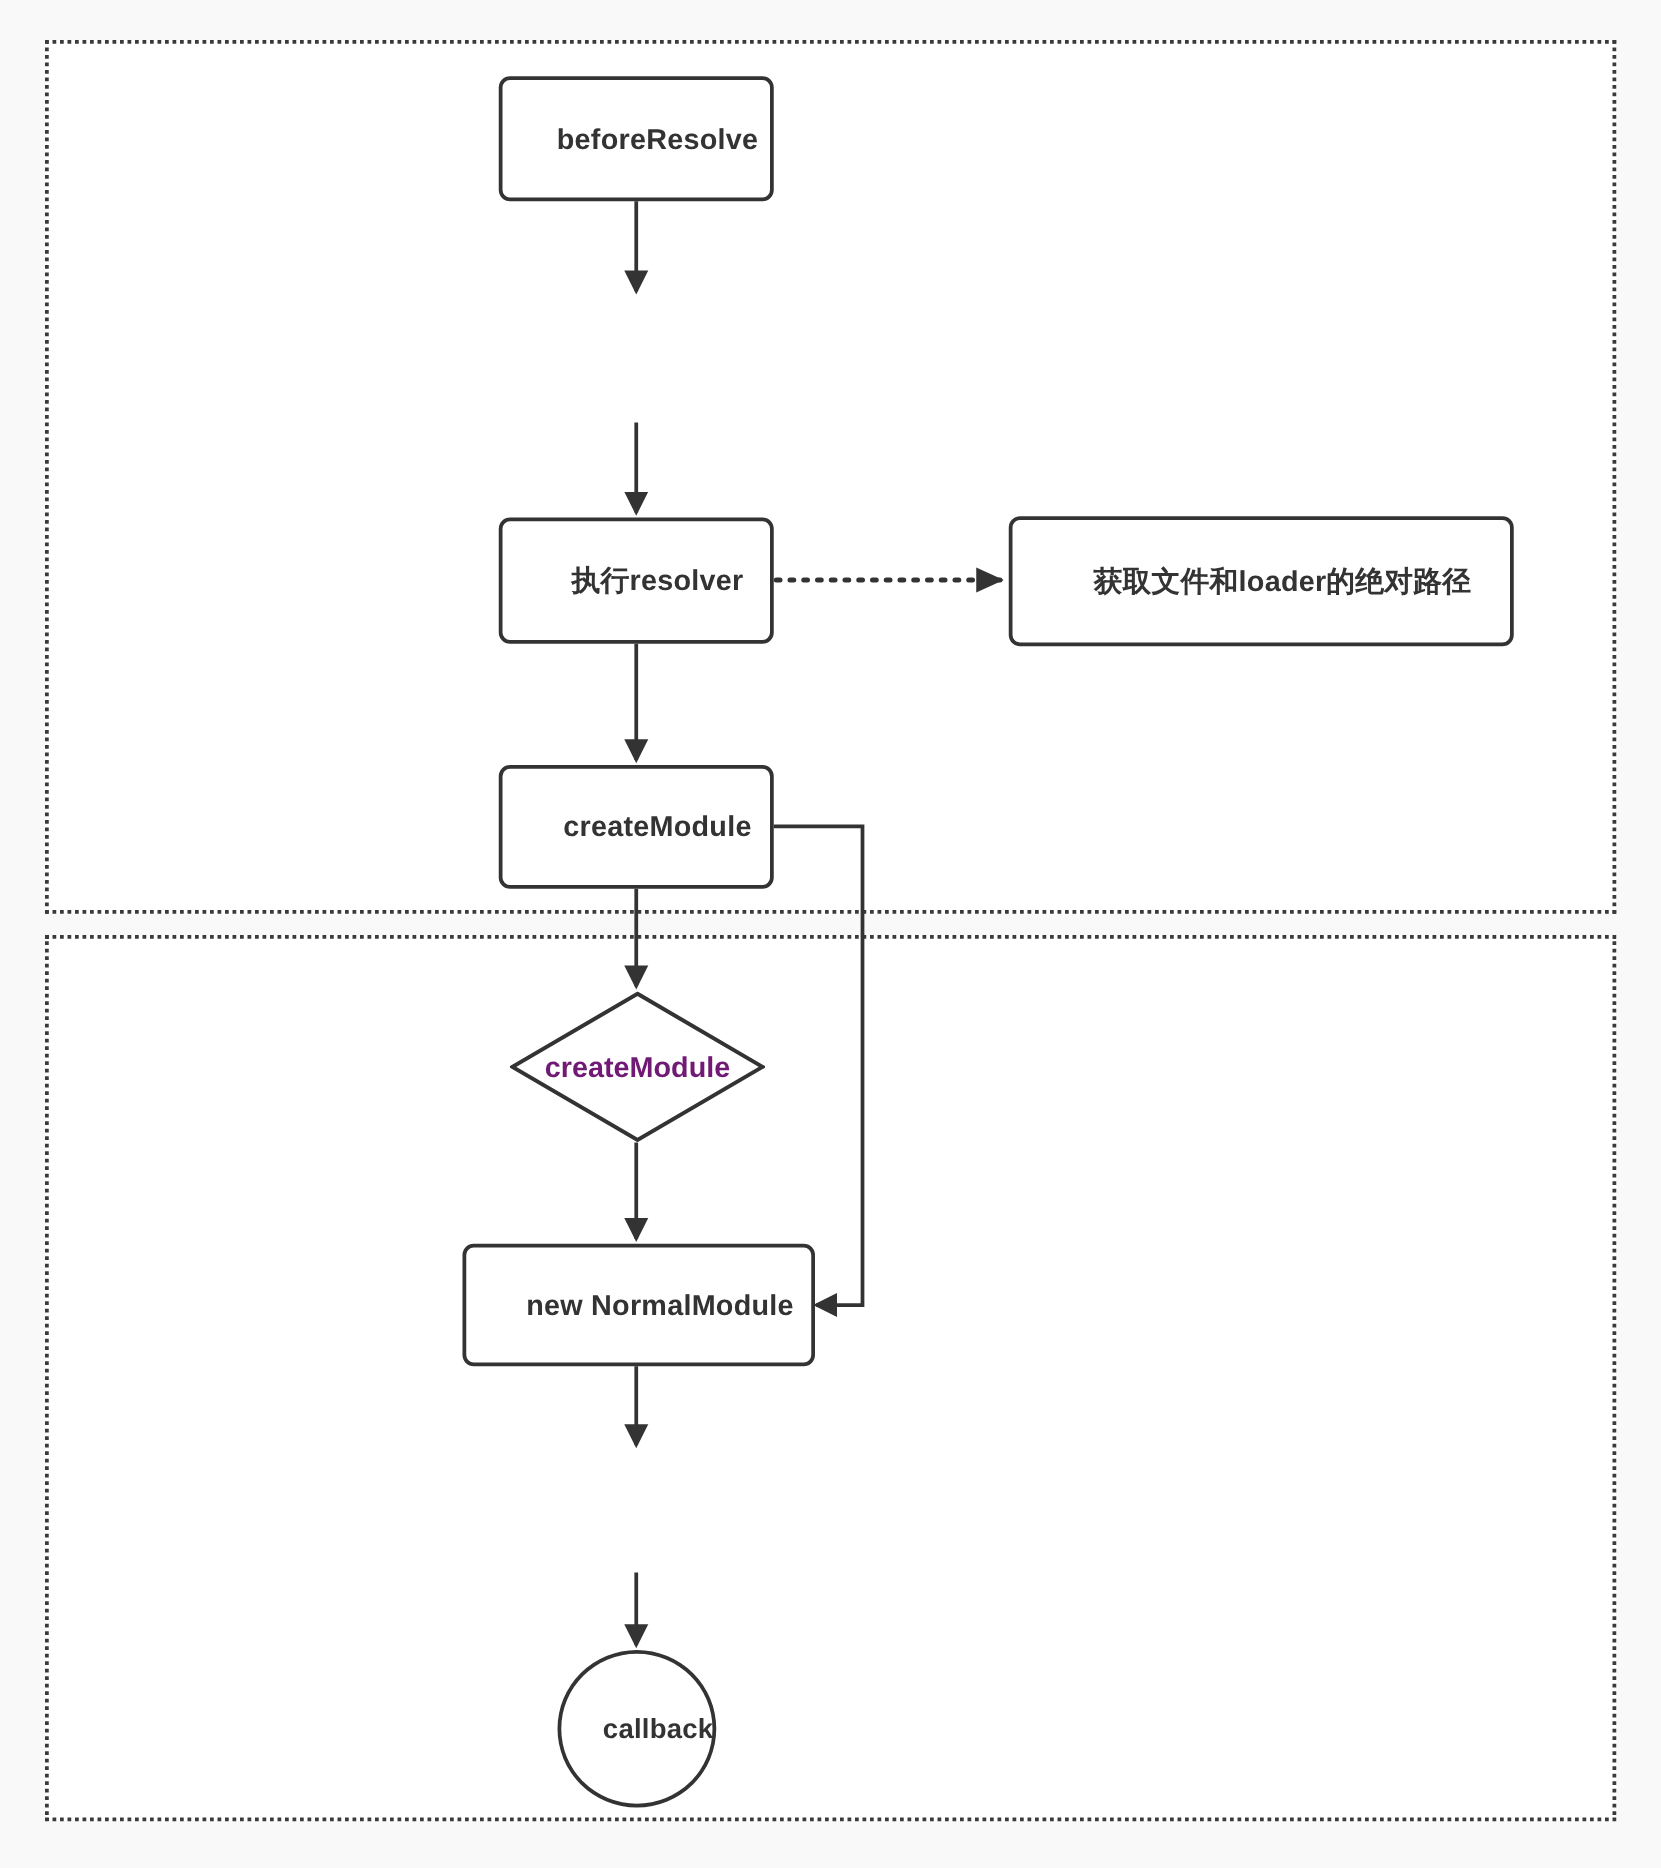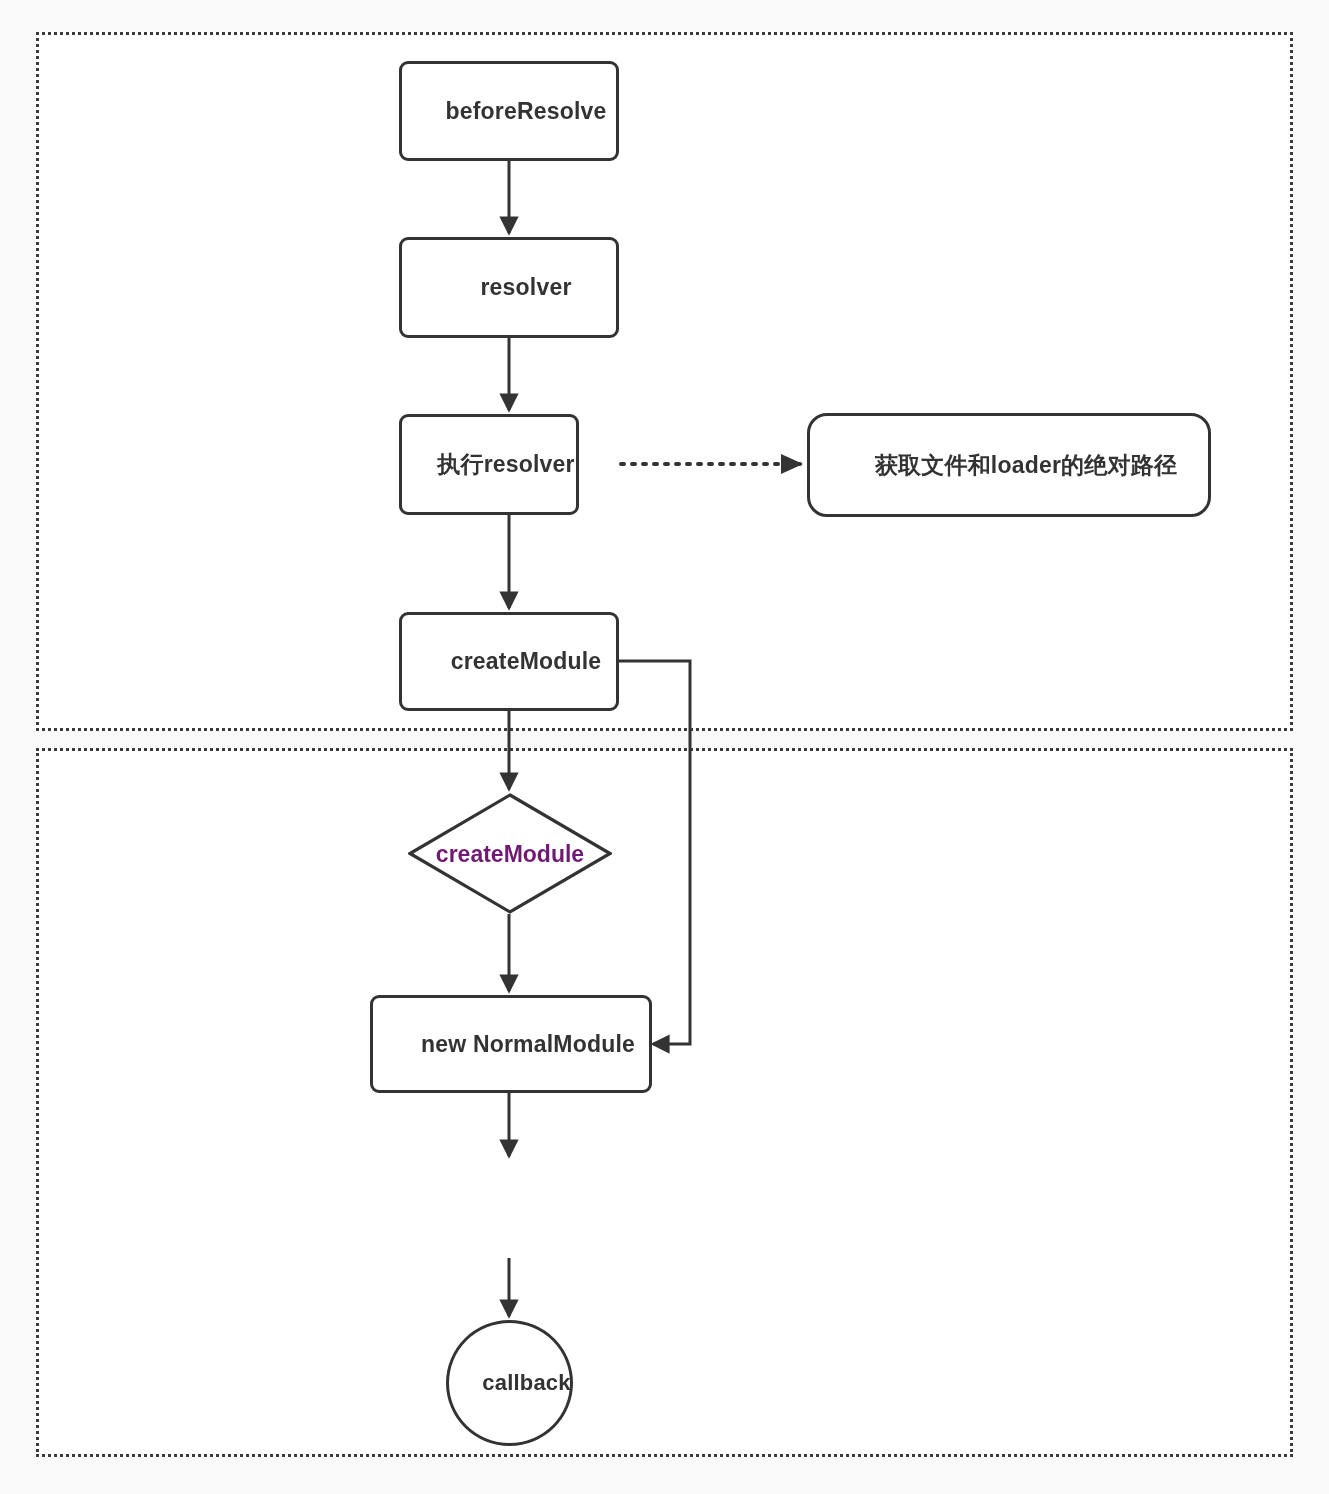--- a/index.html
+++ b/index.html
@@ -41,22 +41,22 @@
   }
   .node.rect { border-radius: 9px; }
   .node.circle {
     border-radius: 50%;
     border-width: 3px;
   }
 
   
   #n-beforeResolve { left: 399px; top: 61px;   width: 220px; height: 100px; }
   #n-resolver      { left: 399px; top: 237px;  width: 220px; height: 101px; }
-  #n-execResolver  { left: 399px; top: 414px;  width: 180px; height: 101px; }
-  #n-getPaths      { left: 807px; top: 413px;  width: 404px; height: 104px; border-radius: 20px; }
+  #n-execResolver  { left: 399px; top: 414px;  width: 220px; height: 101px; }
+  #n-getPaths      { left: 807px; top: 413px;  width: 404px; height: 104px; }
   #n-afterResolve  { left: 399px; top: 612px;  width: 220px; height: 99px;  }
   #n-newNormal     { left: 370px; top: 995px;  width: 282px; height: 98px; text-align: center;  }
   #n-hooksCall     { left: 370px; top: 1160px; width: 278px; height: 98px;  }
   #n-callback      { left: 446px; top: 1320px; width: 127px; height: 126px; font-size: 22px; text-align: center; }
 
   
   .diamond-wrap {
     position: absolute;
     left: 408px;
     top: 793px;
@@ -134,23 +134,20 @@
 
     <path class="edge-line" d="M 509 1093 L 509 1156" marker-end="url(#arrow-solid)"></path>
 
     <path class="edge-line" d="M 509 1258 L 509 1316" marker-end="url(#arrow-solid)"></path>
   </svg>
 
   <div class="node rect" id="n-beforeResolve">
     <span>beforeResolve</span>
   </div>
 
-  <div class="node rect" id="n-resolver">
-    <span>resolver</span>
-  </div>
 
   <div class="node rect" id="n-execResolver">
     <span>执行resolver</span>
   </div>
 
   <div class="node rect" id="n-getPaths">
     <span>获取文件和loader的绝对路径</span>
   </div>
 
   <div class="node rect" id="n-afterResolve">

